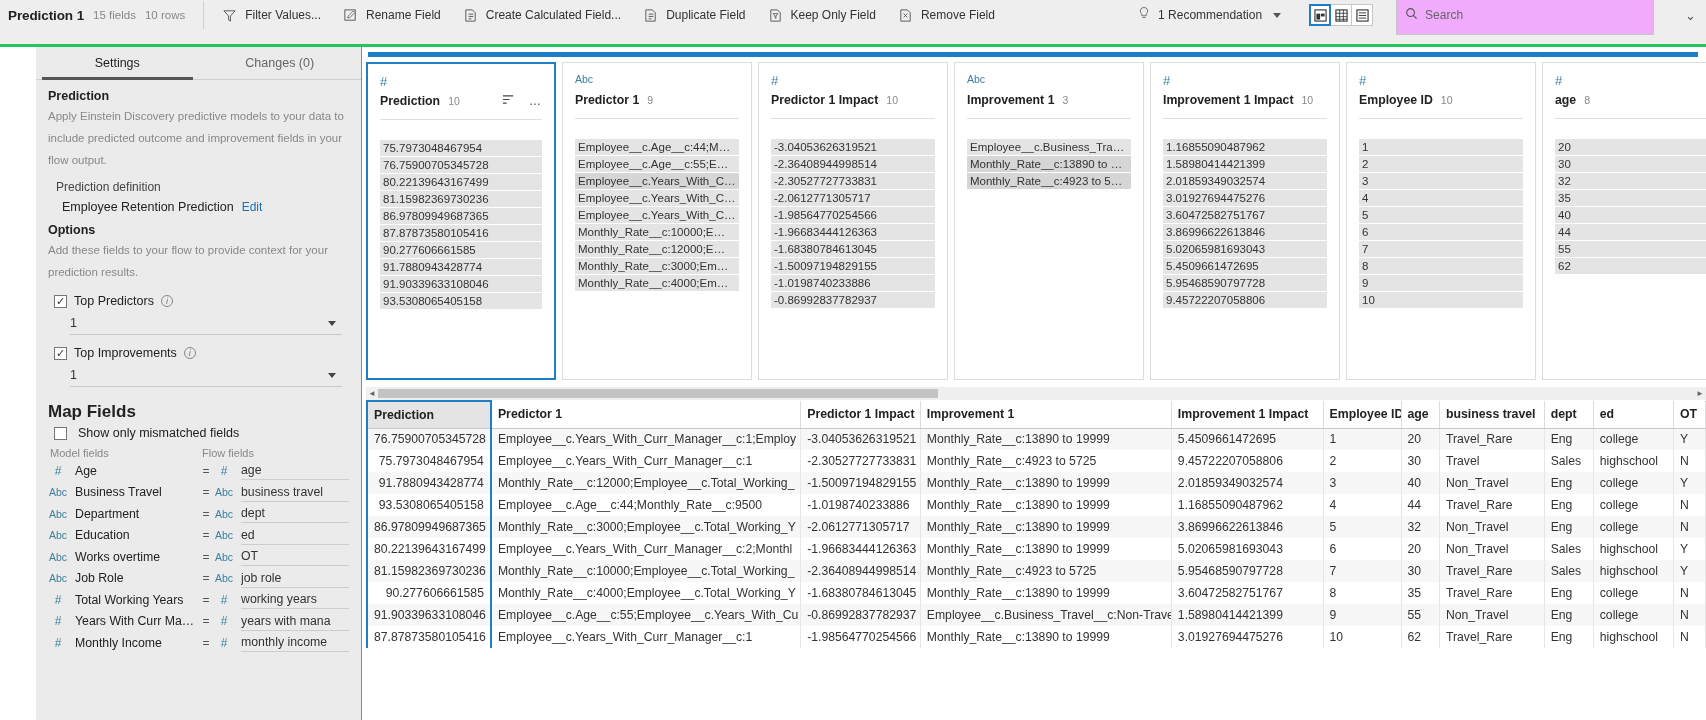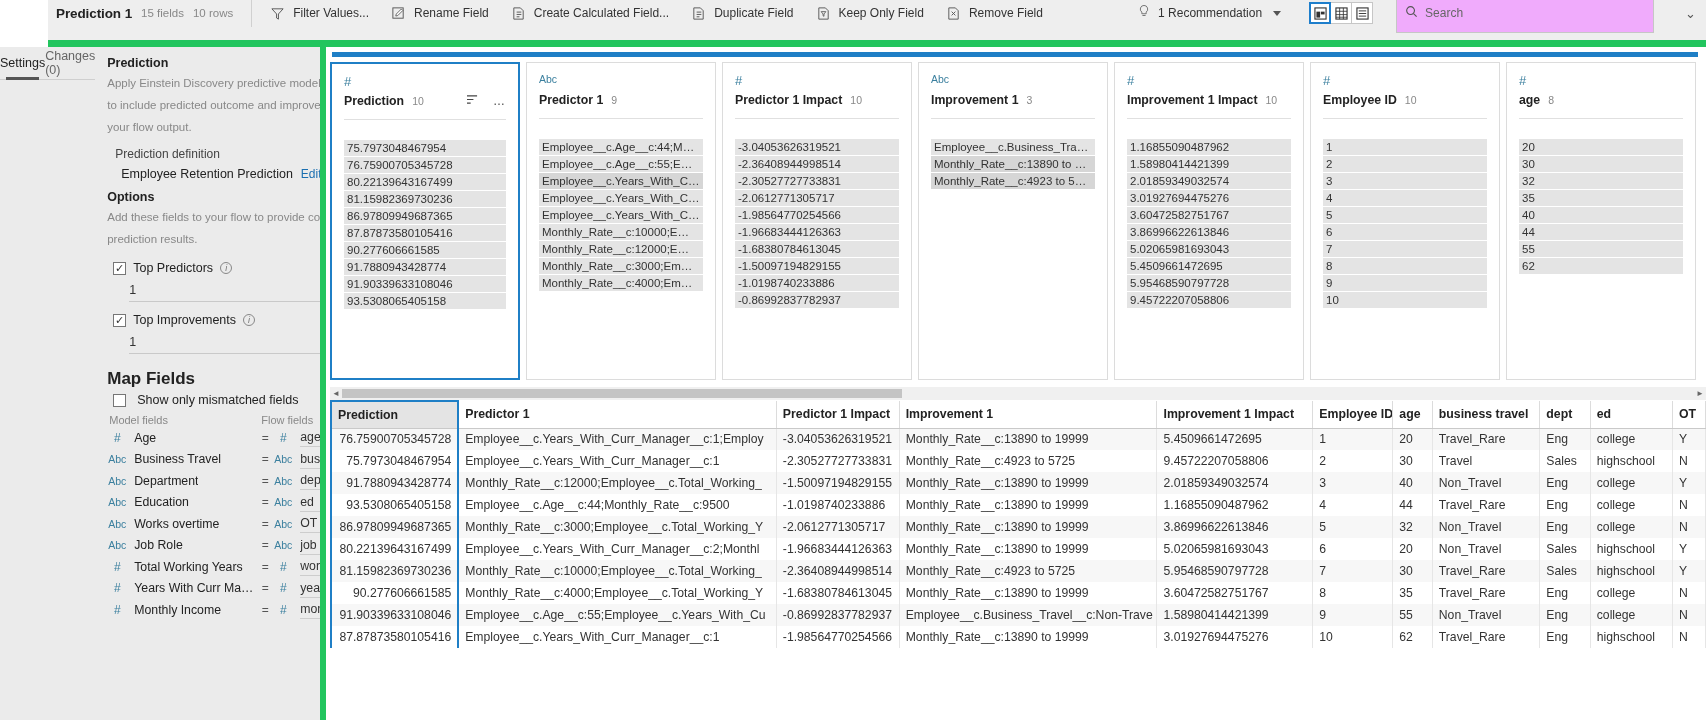--- a/index.html
+++ b/index.html
@@ -11,25 +11,24 @@
     font-size: 12px;
     color: #333333;
     background: #ffffff;
   }
   #app { width: 1706px; height: 720px; position: relative; display: flex; flex-direction: column; }
 
   
   .toolbar {
     height: 47px; min-height: 47px;
     background: #eeeeee;
-    border-bottom: 7px solid #22c55e;
+    border-bottom: 3px solid #22c55e;
     display: flex; align-items: center;
     padding: 0 10px 14px 8px;
     position: relative;
-    margin-left: 48px;
   }
   .tb-title { font-weight: bold; font-size: 13.5px; color: #222; letter-spacing: -0.1px; }
   .tb-meta { color: #888888; font-size: 11.5px; margin-left: 9px; }
   .tb-sep { width: 1px; height: 28px; background: #d0d0d0; margin: 0 14px 0 18px; }
   .tb-btn {
     display: flex; align-items: center; gap: 8px;
     padding: 4px 12px 4px 4px; margin-right: 6px;
     cursor: default; white-space: nowrap;
     font-size: 12px; color: #333;
   }
@@ -48,23 +47,24 @@
   .search-box .ph { color: #666; font-size: 12px; }
   .chev-down-big { margin-left: 22px; color: #555; font-size: 13px; }
 
   
   .body { flex: 1; display: flex; min-height: 0; }
 
   
   .left {
     width: 326px; min-width: 326px;
     background: #ebebeb;
-    border-right: 6px solid #22c55e;
-    display: flex; flex-direction: row;
+    border-right: 1px solid #22c55e;
+    display: flex; flex-direction: column;
     overflow: hidden;
+    margin-left: 36px;
   }
   .tabs { display: flex; height: 33px; border-bottom: 1px solid #cfcfcf; }
   .tab { flex: 1; display: flex; align-items: center; justify-content: center; font-size: 12.5px; color: #666; position: relative; }
   .tab.active { color: #222; }
   .tab.active::after { content: ""; position: absolute; left: 6px; right: 6px; bottom: -1px; height: 3px; background: #555555; }
   .lp { padding: 0 12px; }
   .sec-title { font-weight: bold; font-size: 12.5px; color: #222; margin: 9px 0 2px; }
   .sec-desc { color: #888888; font-size: 11.5px; line-height: 22px; }
   .sub-label { font-size: 12px; color: #444; margin: 9px 0 0 8px; }
   .def-row { margin: 6px 0 0 14px; font-size: 12.5px; color: #222; }

